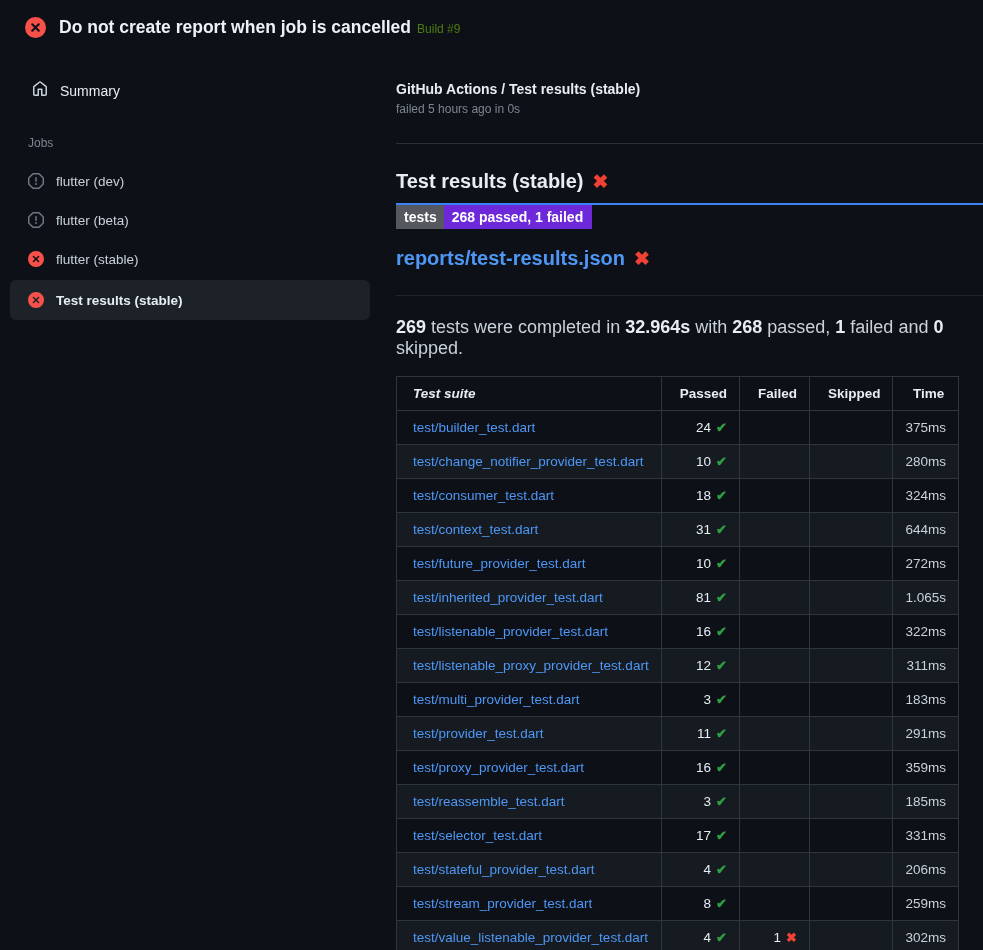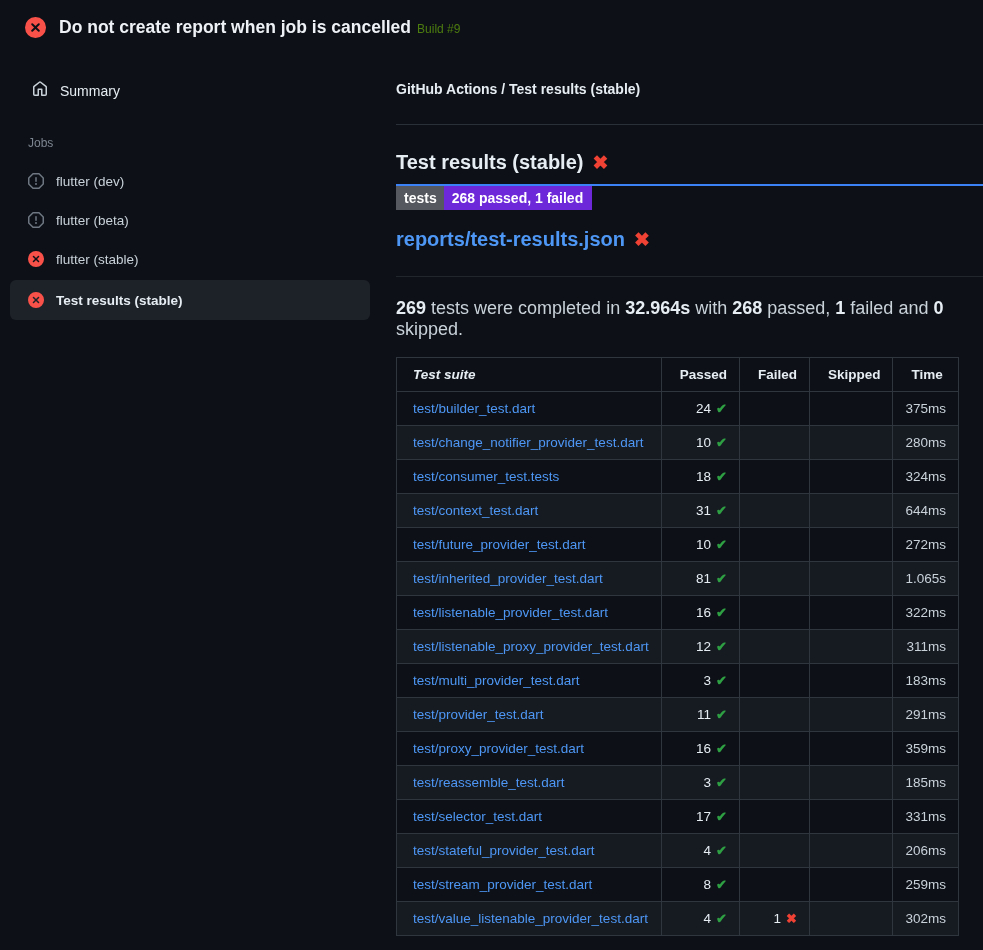--- a/index.html
+++ b/index.html
@@ -93,21 +93,21 @@
     border-collapse: collapse;
     width: 555px;
     font-size: 13.5px;
   }
   .results th, .results td {
     border: 1px solid #30363d;
     padding: 7px 12px;
     height: 34px;
   }
   .results th {
-    font-weight: 700; color: #e6edf3; text-align: left; padding-top: 8px; padding-bottom: 8px; padding-left: 18px;
+    font-weight: 700; color: #e6edf3; text-align: center; padding-top: 8px; padding-bottom: 8px; padding-left: 18px;
   }
   .results th.suite-h { text-align: left; padding-left: 16px; font-style: italic; }
   .results td.suite { padding-left: 16px; }
   .results td.suite a { color: #4e97f5; text-decoration: none; cursor: pointer; }
   .results td.num { text-align: right; color: #e6edf3; white-space: nowrap; }
   .results td.time { text-align: right; color: #c9d1d9; }
   .results tbody tr:nth-child(even) { background: #161b22; }
   .check { color: #2ea043; font-weight: 700; margin-left: 5px; font-size: 13px; }
   .cross { color: #ef4134; font-weight: 700; margin-left: 5px; font-size: 13px; }
 </style>
@@ -169,20 +169,21 @@
       <svg width="16" height="16" viewBox="0 0 16 16" aria-hidden="true">
         <path fill="#f85149" d="M2.343 13.657A8 8 0 1 1 13.658 2.343 8 8 0 0 1 2.343 13.657ZM6.03 4.97a.751.751 0 0 0-1.042.018.751.751 0 0 0-.018 1.042L6.94 8 4.97 9.97a.749.749 0 0 0 .326 1.275.749.749 0 0 0 .734-.215L8 9.06l1.97 1.97a.749.749 0 0 0 1.275-.326.749.749 0 0 0-.215-.734L9.06 8l1.97-1.97a.749.749 0 0 0-.326-1.275.749.749 0 0 0-.734.215L8 6.94Z"></path>
       </svg>
     </span>
     <span>Test results (stable)</span>
   </div>
 </div>
 
 <div class="main">
   <div class="breadcrumb">GitHub Actions / Test results (stable)</div>
+  <div class="run-meta">failed 5 hours ago in 0s</div>
   <div class="meta-divider"></div>
 
   <div class="section-h1">
     <span>Test results (stable)</span><span class="heading-x">✖</span>
   </div>
 
   <div class="badge">
     <span class="badge-label">tests</span>
     <span class="badge-value">268 passed, 1 failed</span>
   </div>
@@ -222,21 +223,21 @@
         <td class="time"><span>375ms</span></td>
       </tr>
         <tr>
         <td class="suite"><a>test/change_notifier_provider_test.dart</a></td>
         <td class="num"><span>10</span><span class="check">✔</span></td>
         <td class="num"><span></span></td>
         <td class="num"><span></span></td>
         <td class="time"><span>280ms</span></td>
       </tr>
         <tr>
-        <td class="suite"><a>test/consumer_test.tests</a></td>
+        <td class="suite"><a>test/consumer_test.dart</a></td>
         <td class="num"><span>18</span><span class="check">✔</span></td>
         <td class="num"><span></span></td>
         <td class="num"><span></span></td>
         <td class="time"><span>324ms</span></td>
       </tr>
         <tr>
         <td class="suite"><a>test/context_test.dart</a></td>
         <td class="num"><span>31</span><span class="check">✔</span></td>
         <td class="num"><span></span></td>
         <td class="num"><span></span></td>

